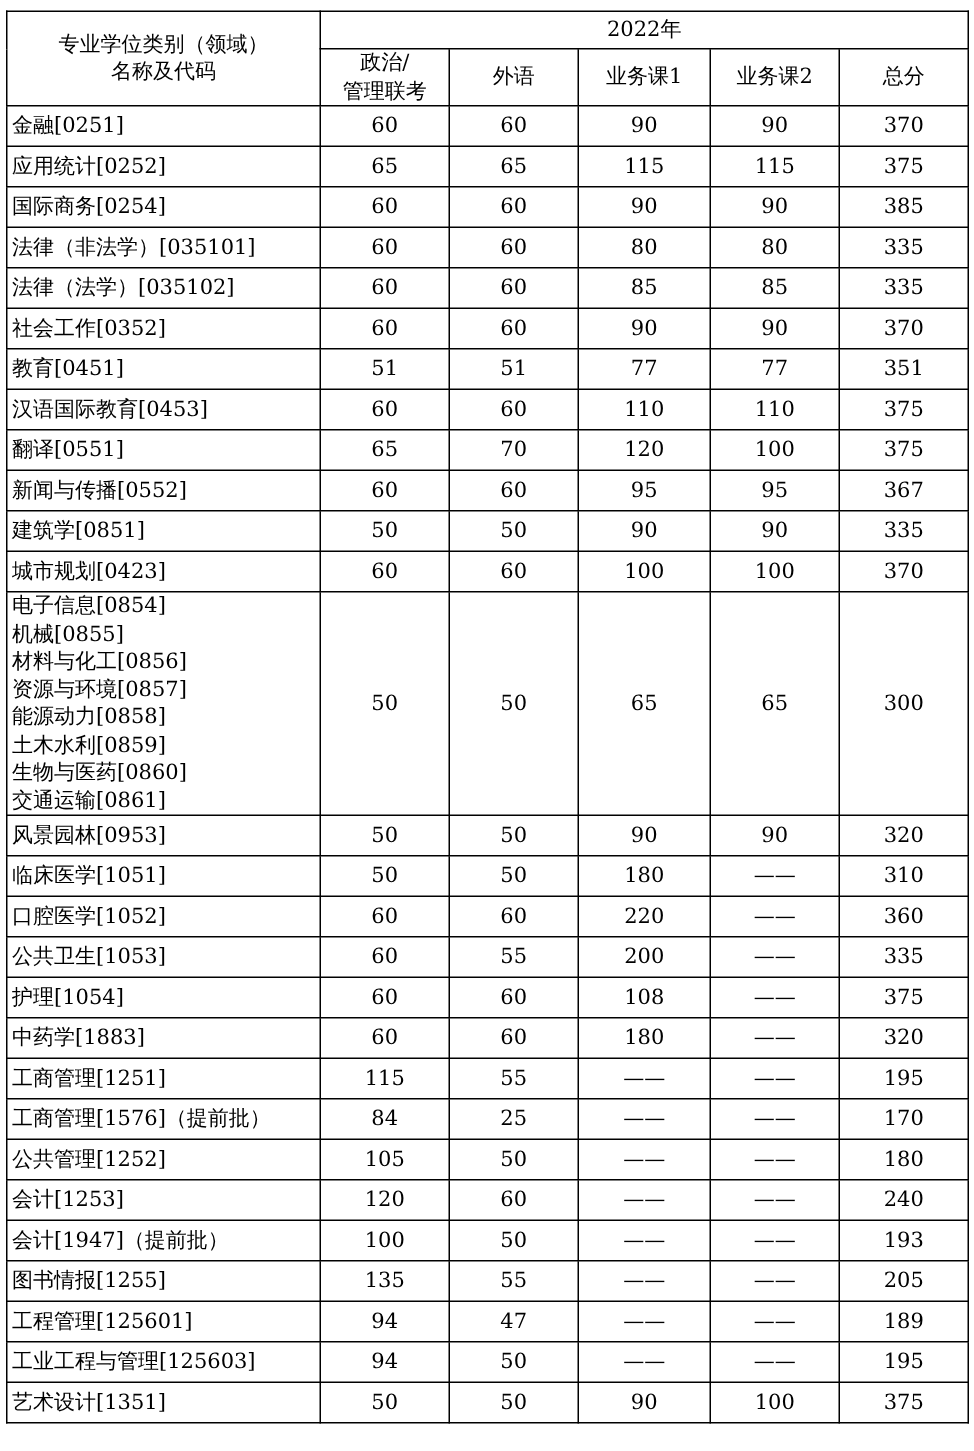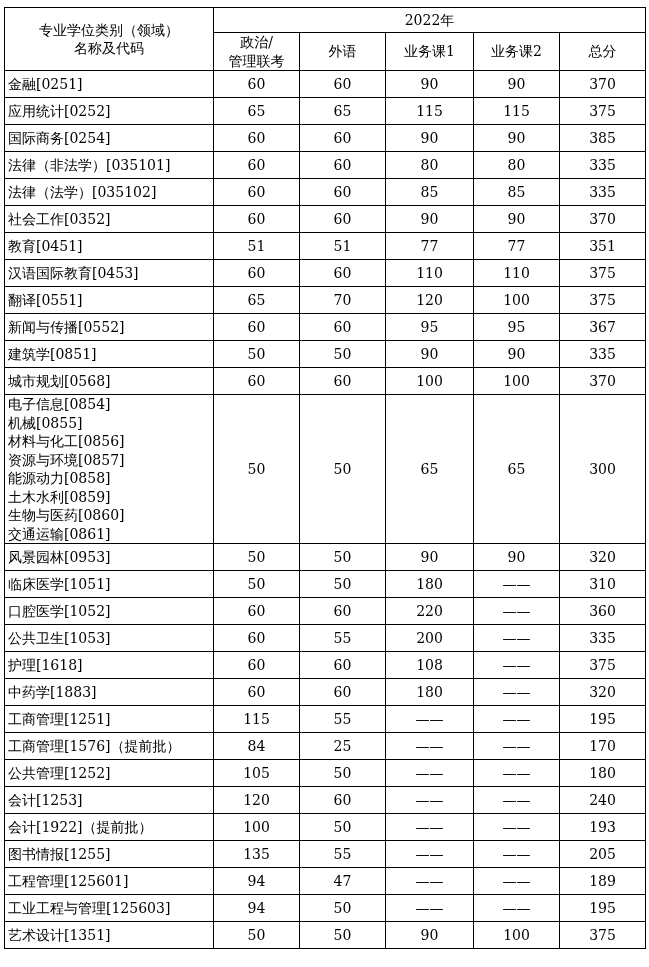--- a/index.html
+++ b/index.html
@@ -153,21 +153,21 @@
       </tr>
       <tr class="data-row">
         <td class="name-cell">建筑学[0851]</td>
         <td>50</td>
         <td>50</td>
         <td>90</td>
         <td>90</td>
         <td>335</td>
       </tr>
       <tr class="data-row">
-        <td class="name-cell">城市规划[0568]</td>
+        <td class="name-cell">城市规划[0423]</td>
         <td>60</td>
         <td>60</td>
         <td>100</td>
         <td>100</td>
         <td>370</td>
       </tr>
       <tr class="data-row tall">
         <td class="name-cell">电子信息[0854]
 机械[0855]
 材料与化工[0856]
@@ -208,21 +208,21 @@
       </tr>
       <tr class="data-row">
         <td class="name-cell">公共卫生[1053]</td>
         <td>60</td>
         <td>55</td>
         <td>200</td>
         <td>——</td>
         <td>335</td>
       </tr>
       <tr class="data-row">
-        <td class="name-cell">护理[1618]</td>
+        <td class="name-cell">护理[1054]</td>
         <td>60</td>
         <td>60</td>
         <td>108</td>
         <td>——</td>
         <td>375</td>
       </tr>
       <tr class="data-row">
         <td class="name-cell">中药学[1883]</td>
         <td>60</td>
         <td>60</td>
@@ -256,21 +256,21 @@
       </tr>
       <tr class="data-row">
         <td class="name-cell">会计[1253]</td>
         <td>120</td>
         <td>60</td>
         <td>——</td>
         <td>——</td>
         <td>240</td>
       </tr>
       <tr class="data-row">
-        <td class="name-cell">会计[1922]（提前批）</td>
+        <td class="name-cell">会计[1947]（提前批）</td>
         <td>100</td>
         <td>50</td>
         <td>——</td>
         <td>——</td>
         <td>193</td>
       </tr>
       <tr class="data-row">
         <td class="name-cell">图书情报[1255]</td>
         <td>135</td>
         <td>55</td>

